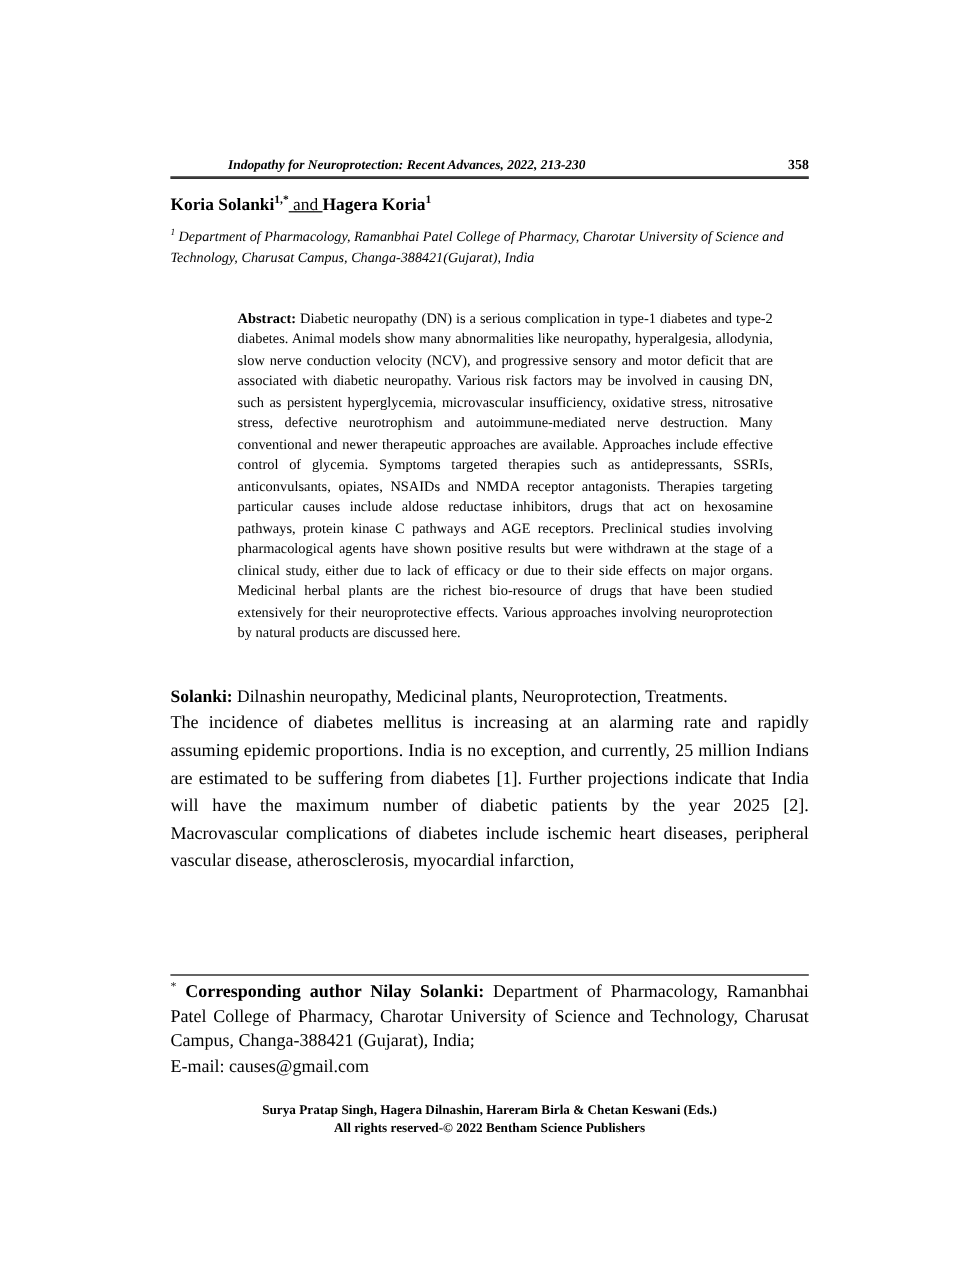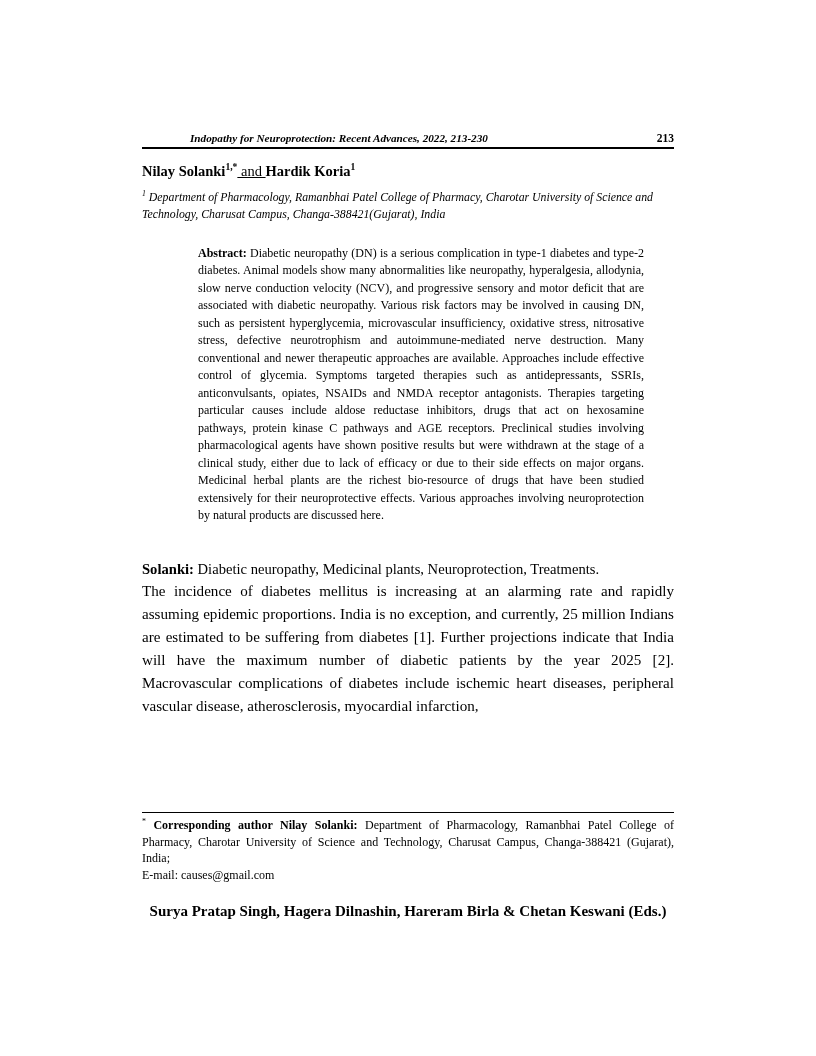--- a/index.html
+++ b/index.html
@@ -93,21 +93,21 @@
   sup {
     font-size: 0.66em;
     vertical-align: super;
     line-height: 0;
   }
 
   .affil {
     font-size: 11.8px;
     font-style: italic;
     line-height: 1.42;
-    margin: 0 0 22px 0;
+    margin: 0 0 34px 0;
     text-align: left;
   }
 
   .abstract {
     margin: 0 30px 0 56px;
     font-size: 12px;
     line-height: 1.46;
     text-align: justify;
   }
   .abstract b {
@@ -145,76 +145,77 @@
     left: 142px;
     top: 812px;
     width: 532px;
   }
   .fn-rule {
     border-bottom: 0.9px solid #000;
     width: 532px;
     margin-bottom: 4px;
   }
   .footnote {
-    font-size: 12px;
+    font-size: 15px;
     line-height: 1.38;
     text-align: justify;
   }
   .footnote b { font-weight: bold; }
 
   .colophon {
     margin-top: 18px;
     text-align: center;
-    font-size: 15px;
+    font-size: 11px;
     font-weight: bold;
     line-height: 1.42;
   }
 </style>
 </head>
 <body>
 
 <div class="page">
 
   <div class="content">
 
     <div class="runhead">
       <div class="rh-left">Indopathy for Neuroprotection: Recent Advances, 2022, 213-230</div>
-      <div class="rh-right">213</div>
+      <div class="rh-right">358</div>
     </div>
     <div class="rule"></div>
 
     <div class="rule2"></div>
 
 
     <div class="authors">
-      <span>Nilay Solanki</span><sup>1,*</sup><span class="normal"> and </span><span>Hardik Koria</span><sup>1</sup>
+      <span>Koria Solanki</span><sup>1,*</sup><span class="normal"> and </span><span>Hagera Koria</span><sup>1</sup>
     </div>
 
     <div class="affil">
       <sup>1</sup><span> Department of Pharmacology, Ramanbhai Patel College of Pharmacy, Charotar University of Science and Technology, Charusat Campus, Changa-388421(Gujarat), India</span>
     </div>
 
     <div class="abstract">
       <b>Abstract:</b><span> Diabetic neuropathy (DN) is a serious complication in type-1 diabetes and type-2 diabetes. Animal models show many abnormalities like neuropathy, hyperalgesia, allodynia, slow nerve conduction velocity (NCV), and progressive sensory and motor deficit that are associated with diabetic neuropathy. Various risk factors may be involved in causing DN, such as persistent hyperglycemia, microvascular insufficiency, oxidative stress, nitrosative stress, defective neurotrophism and autoimmune-mediated nerve destruction. Many conventional and newer therapeutic approaches are available. Approaches include effective control of glycemia. Symptoms targeted therapies such as antidepressants, SSRIs, anticonvulsants, opiates, NSAIDs and NMDA receptor antagonists. Therapies targeting particular causes include aldose reductase inhibitors, drugs that act on hexosamine pathways, protein kinase C pathways and AGE receptors. Preclinical studies involving pharmacological agents have shown positive results but were withdrawn at the stage of a clinical study, either due to lack of efficacy or due to their side effects on major organs. Medicinal herbal plants are the richest bio-resource of drugs that have been studied extensively for their neuroprotective effects. Various approaches involving neuroprotection by natural products are discussed here.</span>
     </div>
 
     <div class="keywords">
-      <b>Solanki:</b><span> Diabetic neuropathy, Medicinal plants, Neuroprotection, Treatments.</span>
+      <b>Solanki:</b><span> Dilnashin neuropathy, Medicinal plants, Neuroprotection, Treatments.</span>
     </div>
 
 
     <p class="body">The incidence of diabetes mellitus is increasing at an alarming rate and rapidly assuming epidemic proportions. India is no exception, and currently, 25 million Indians are estimated to be suffering from diabetes [1]. Further projections indicate that India will have the maximum number of diabetic patients by the year 2025 [2]. Macrovascular complications of diabetes include ischemic heart diseases, peripheral vascular disease, atherosclerosis, myocardial infarction,</p>
 
   </div>
 
   <div class="footnote-wrap">
     <div class="fn-rule"></div>
     <div class="footnote">
       <sup>*</sup><b> Corresponding author Nilay Solanki:</b><span> Department of Pharmacology, Ramanbhai Patel College of Pharmacy, Charotar University of Science and Technology, Charusat Campus, Changa-388421 (Gujarat), India;</span><br>
       <span>E-mail: causes@gmail.com</span>
     </div>
 
     <div class="colophon">
       <div>Surya Pratap Singh, Hagera Dilnashin, Hareram Birla &amp; Chetan Keswani (Eds.)</div>
+      <div>All rights reserved-© 2022 Bentham Science Publishers</div>
     </div>
   </div>
 
 </div>
 
 </body></html>

